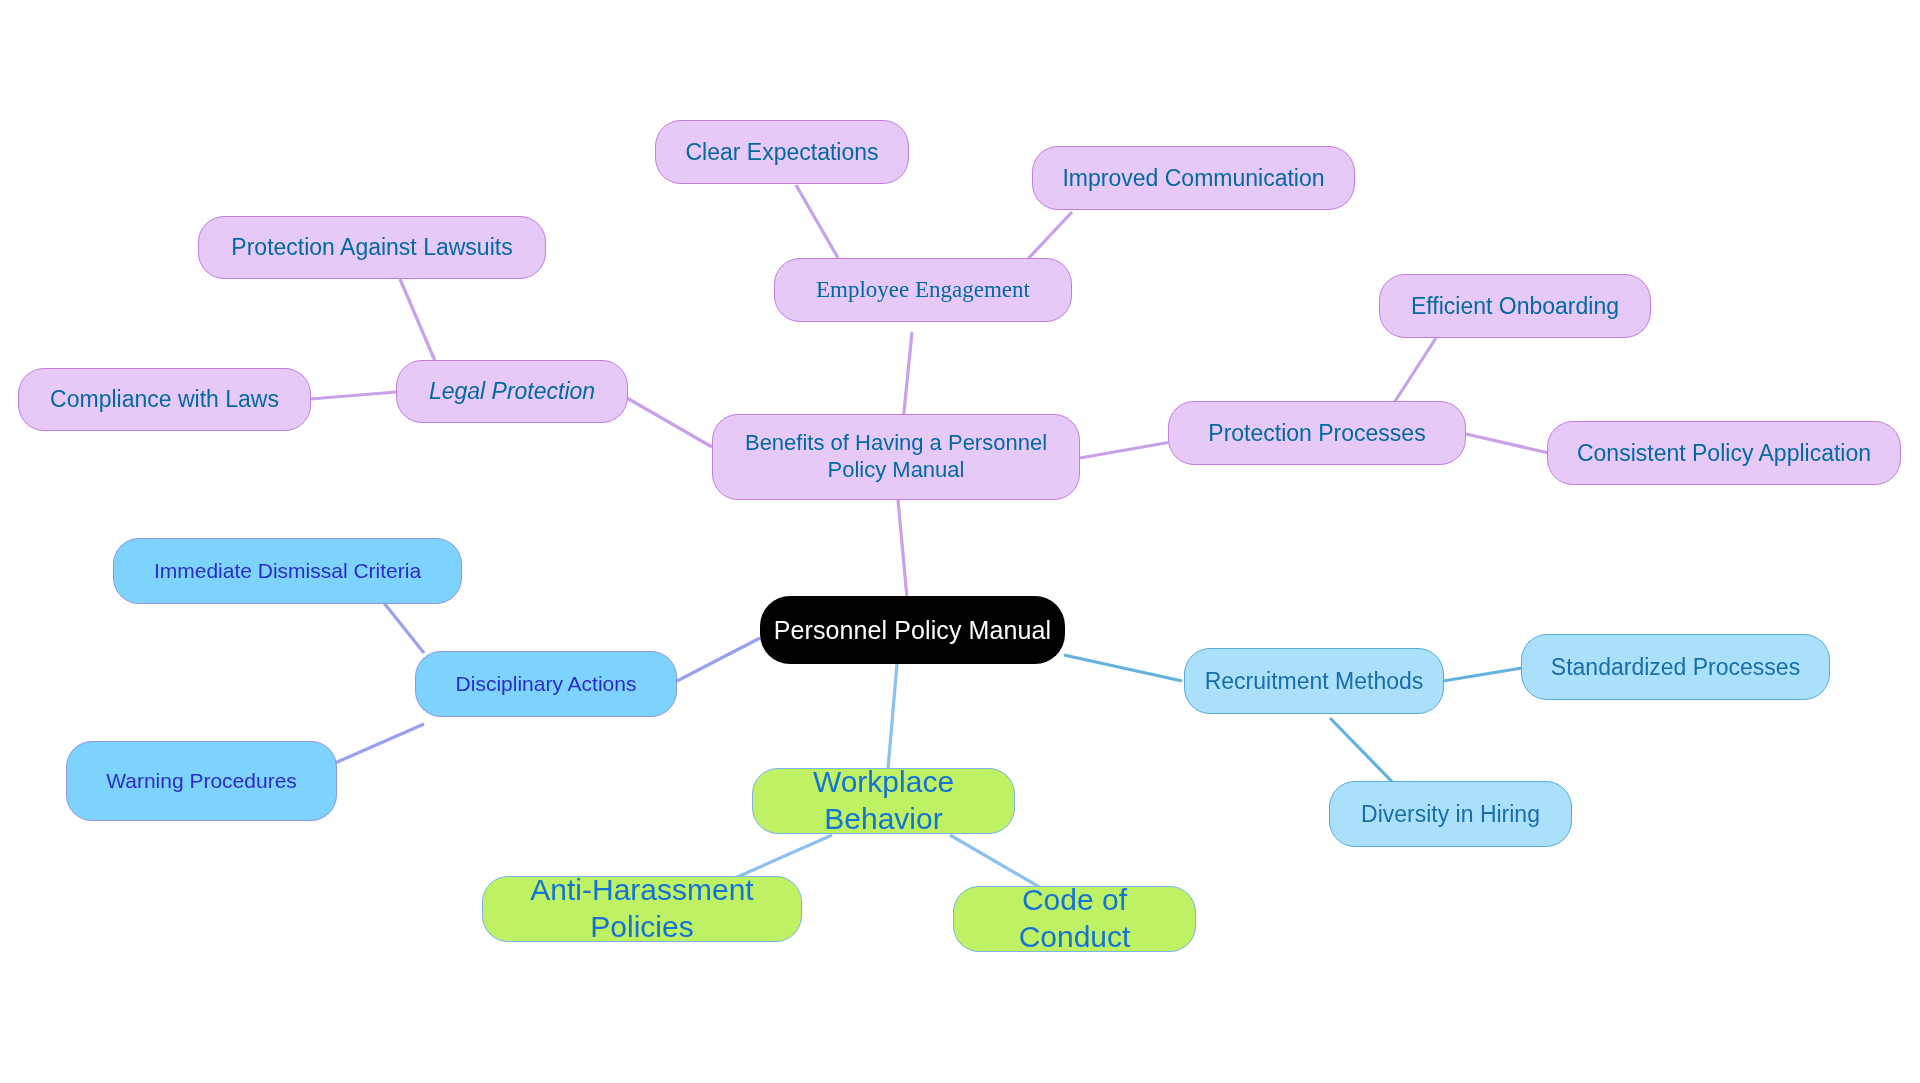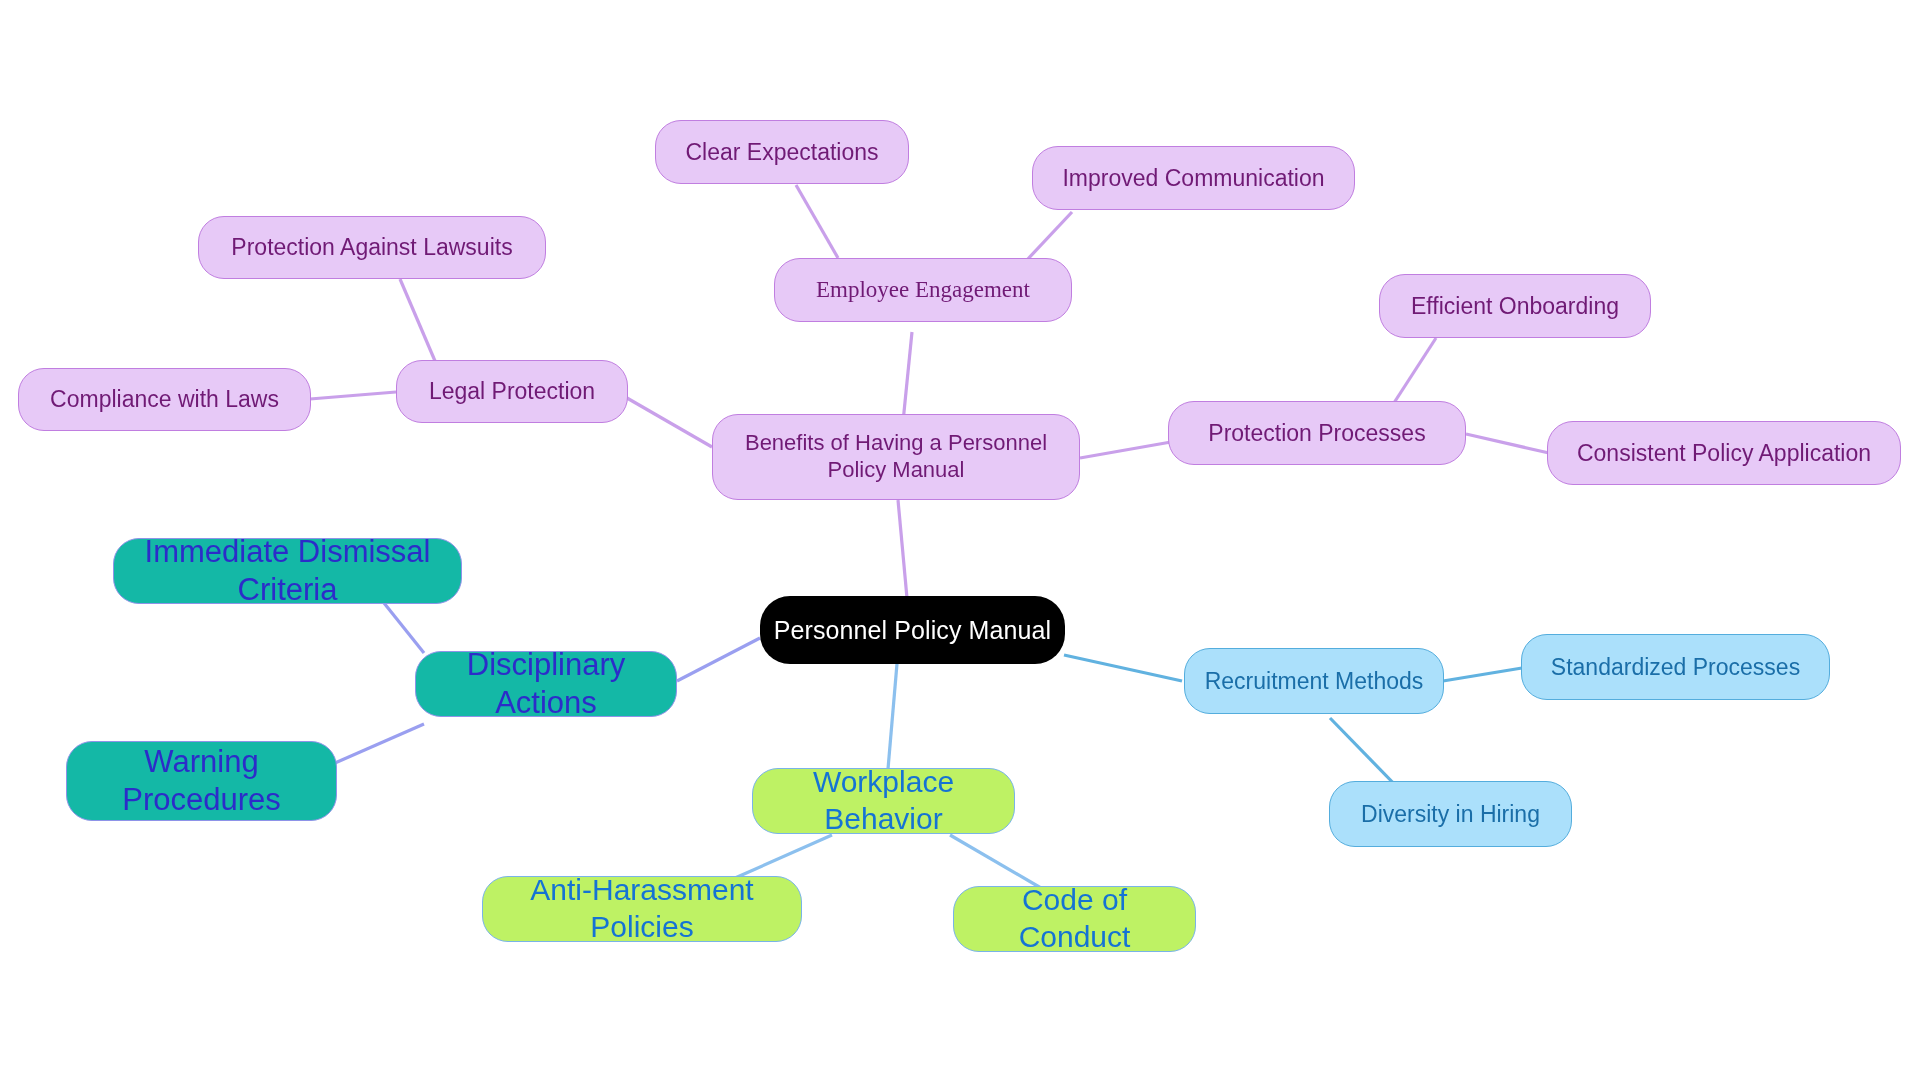--- a/index.html
+++ b/index.html
@@ -41,28 +41,28 @@
     border: none;
     border-radius: 30px;
     color: #ffffff;
     background: #000000;
     font-size: 25px;
     letter-spacing: .1px;
   }
   .node.purple {
     background: #e7c9f7;
     border-color: #c07ee0;
-    color: #701a75;
+    color: #0369a1;
     font-size: 23px;
   }
   .node.periwinkle {
-    background: #14b8a6;
+    background: #7dd3fc;
     border-color: #8e93e8;
     color: #2c2cc9;
-    font-size: 31px;
+    font-size: 21px;
   }
   .node.paleblue {
     background: #bef264;
     border-color: #79b4e8;
     color: #1573d4;
     font-size: 30px;
   }
   .node.skyblue {
     background: #abe0fb;
     border-color: #54addd;
@@ -117,21 +117,21 @@
     <path d="M 1443 681 L 1522 668" stroke="#61b2e0" stroke-width="3.2" fill="none"></path>
 
     <path d="M 1330 718 L 1404 794" stroke="#61b2e0" stroke-width="3.2" fill="none"></path>
   </svg>
 
   <div class="node root" style="left:760px; top:596px; width:305px; height:68px;">Personnel Policy Manual</div>
 
   <div class="node purple multiline" style="left:712px; top:414px; width:368px; height:86px;">Benefits of Having a Personnel
 Policy Manual</div>
 
-  <div class="node purple" style="left:396px; top:360px; width:232px; height:63px;">Legal Protection</div>
+  <div class="node purple" style="left:396px; top:360px; width:232px; height:63px;font-style:italic;">Legal Protection</div>
 
   <div class="node purple" style="left:198px; top:216px; width:348px; height:63px;">Protection Against Lawsuits</div>
 
   <div class="node purple" style="left:18px; top:368px; width:293px; height:63px;">Compliance with Laws</div>
 
   <div class="node purple" style="left:774px; top:258px; width:298px; height:64px;font-family:Liberation Serif, serif;">Employee Engagement</div>
 
   <div class="node purple" style="left:655px; top:120px; width:254px; height:64px;">Clear Expectations</div>
 
   <div class="node purple" style="left:1032px; top:146px; width:323px; height:64px;">Improved Communication</div>

